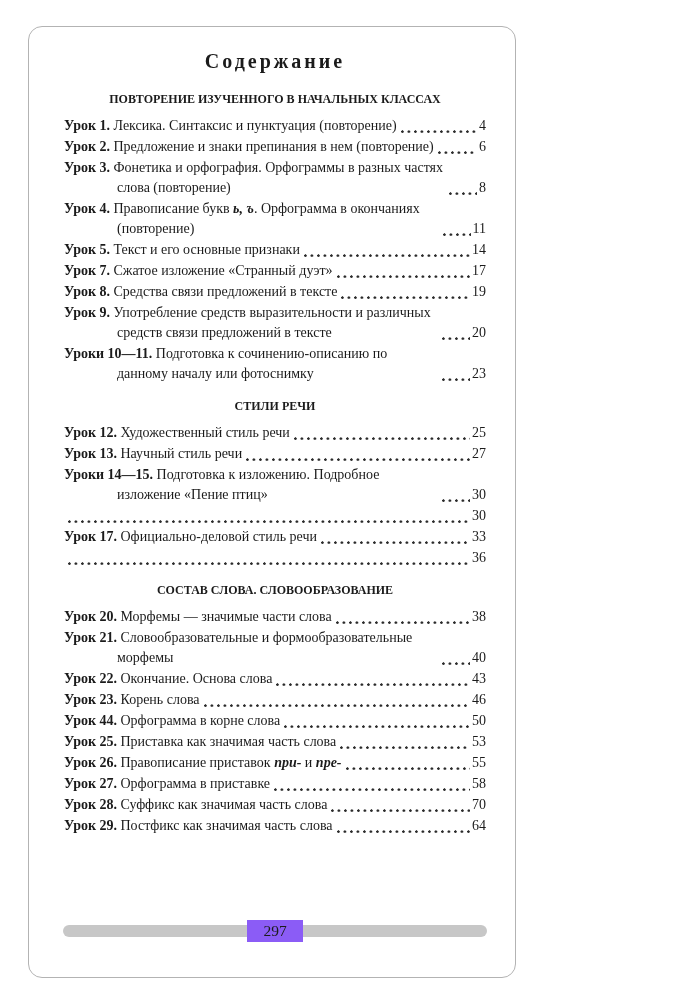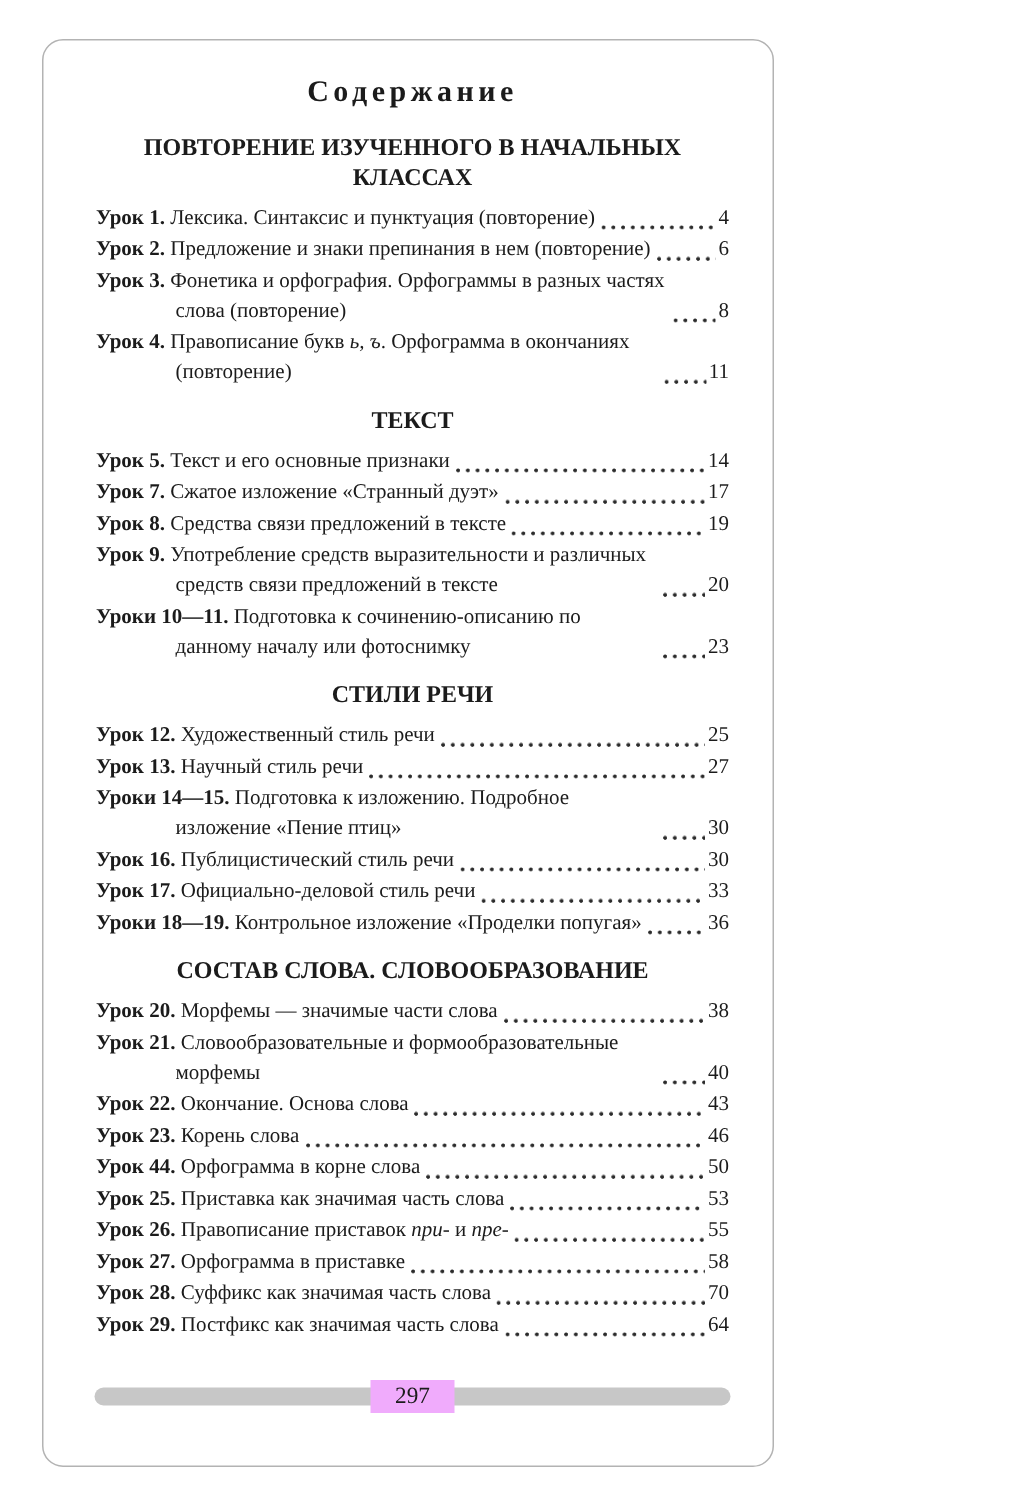--- a/index.html
+++ b/index.html
@@ -26,37 +26,37 @@
   .title {
     text-align: center;
     font-size: 20px;
     font-weight: bold;
     letter-spacing: 3px;
     margin: 0 0 16px 0;
   }
   .sec-heading {
     text-align: center;
     font-weight: bold;
-    font-size: 16px;
+    font-size: 12px;
     line-height: 20px;
     margin: 12px 0 7px 0;
   }
   .entry {
     display: flex;
     align-items: flex-end;
     font-size: 14px;
     line-height: 20px;
     margin-bottom: 1px;
   }
   .etext {
     padding-left: 53px;
     text-indent: -53px;
   }
   .lbl { font-weight: bold; }
-  .bi { font-weight: normal; font-style: italic; }
+  .bi { font-weight: bold; font-style: italic; }
   .dots {
     flex: 1 0 12px;
     min-width: 28px;
     height: 3px;
     margin: 0 2px 3px 4px;
     background-image: radial-gradient(circle at 1.4px 1.6px, #2b2b2b 1.05px, transparent 1.5px);
     background-size: 6.5px 3px;
     background-repeat: repeat-x;
   }
   .pageno { white-space: nowrap; }
@@ -70,21 +70,21 @@
   }
   .footer-bar {
     position: absolute;
     left: 0; right: 0; top: 5px;
     height: 12px;
     background: #c7c7c7;
     border-radius: 7px;
   }
   .footer-num {
     position: relative;
-    background: #f0abfc;
+    background: #8b5cf6;
     padding: 0 16px;
     font-size: 15.5px;
     line-height: 22px;
   }
 </style>
 </head>
 <body>
 
 <div class="page">
   <div class="frame"></div>
@@ -106,21 +106,20 @@
         <div class="entry">
           <span class="etext"><b class="lbl">Урок 3.</b> Фонетика и орфография. Орфограммы в разных частях слова (повторение)</span>
           <span class="dots"></span>
           <span class="pageno">8</span>
         </div>
         <div class="entry">
           <span class="etext"><b class="lbl">Урок 4.</b> Правописание букв <span class="bi">ь, ъ</span>. Орфограмма в окончаниях (повторение)</span>
           <span class="dots"></span>
           <span class="pageno">11</span>
         </div>
-        <div class="sec-heading">ТЕКСТ</div>
         <div class="entry">
           <span class="etext"><b class="lbl">Урок 5.</b> Текст и его основные признаки</span>
           <span class="dots"></span>
           <span class="pageno">14</span>
         </div>
         <div class="entry">
           <span class="etext"><b class="lbl">Урок 7.</b> Сжатое изложение «Странный дуэт»</span>
           <span class="dots"></span>
           <span class="pageno">17</span>
         </div>
@@ -149,31 +148,29 @@
           <span class="etext"><b class="lbl">Урок 13.</b> Научный стиль речи</span>
           <span class="dots"></span>
           <span class="pageno">27</span>
         </div>
         <div class="entry">
           <span class="etext"><b class="lbl">Уроки 14—15.</b> Подготовка к изложению. Подробное изложение «Пение птиц»</span>
           <span class="dots"></span>
           <span class="pageno">30</span>
         </div>
         <div class="entry">
-          <span class="etext"><b class="lbl">Урок 16.</b> Публицистический стиль речи</span>
           <span class="dots"></span>
           <span class="pageno">30</span>
         </div>
         <div class="entry">
           <span class="etext"><b class="lbl">Урок 17.</b> Официально-деловой стиль речи</span>
           <span class="dots"></span>
           <span class="pageno">33</span>
         </div>
         <div class="entry">
-          <span class="etext"><b class="lbl">Уроки 18—19.</b> Контрольное изложение «Проделки попугая»</span>
           <span class="dots"></span>
           <span class="pageno">36</span>
         </div>
         <div class="sec-heading">СОСТАВ СЛОВА. СЛОВООБРАЗОВАНИЕ</div>
         <div class="entry">
           <span class="etext"><b class="lbl">Урок 20.</b> Морфемы — значимые части слова</span>
           <span class="dots"></span>
           <span class="pageno">38</span>
         </div>
         <div class="entry">

